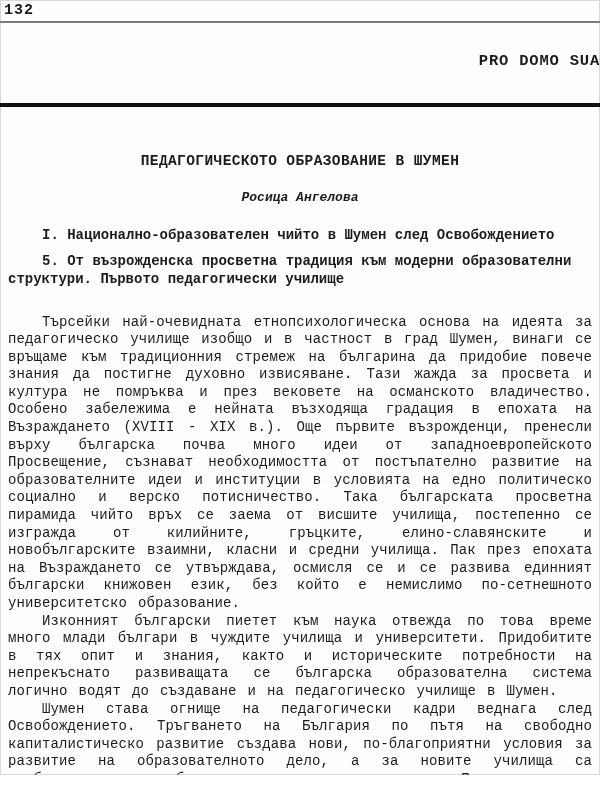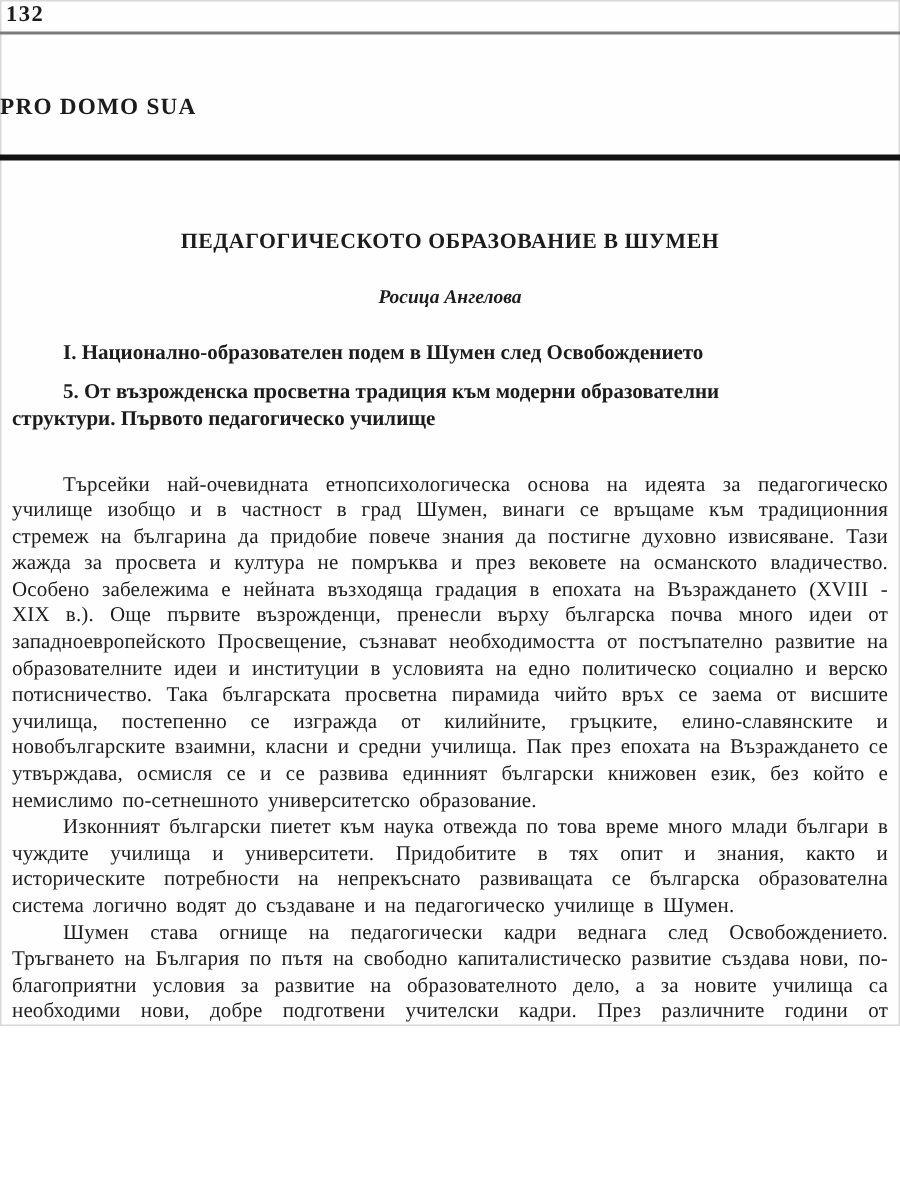--- a/index.html
+++ b/index.html
@@ -10,47 +10,48 @@
   body {
     width: 600px;
     height: 800px;
     overflow: hidden;
     font-family: "Liberation Serif", "DejaVu Serif", serif;
     color: #1c1c1c;
   }
   .page {
     position: relative;
     width: 600px;
-    height: 684px;
+    height: 775px;
     background: #fefefe;
     box-shadow: inset 0 0 0 1px #d8d8d8;
     overflow: hidden;
+    font-family: Liberation Mono, monospace;
   }
   .page-number {
     position: absolute;
     top: 2px;
     left: 4px;
     font-size: 15px;
     font-weight: bold;
     letter-spacing: 1px;
   }
   .rule-thin {
     position: absolute;
     top: 21px;
     left: 0;
     width: 600px;
     height: 2px;
     background: #7a7a7a;
   }
   .running-header {
     position: absolute;
-    top: 63px;
+    top: 52px;
     left: 0;
     width: 600px;
-    text-align: left;
+    text-align: right;
     font-weight: bold;
     font-size: 15.5px;
     letter-spacing: 0.8px;
   }
   .rule-thick {
     position: absolute;
     top: 103px;
     left: 0;
     width: 600px;
     height: 4px;
@@ -120,25 +121,25 @@
   <div class="rule-thick"></div>
 
   <div class="content">
 
     <h1 class="article-title">
       <div>ПЕДАГОГИЧЕСКОТО ОБРАЗОВАНИЕ В ШУМЕН</div>
     </h1>
 
     <div class="article-author">Росица Ангелова</div>
 
-    <div class="section-heading">I. Национално-образователен подем в Шумен след Освобождението</div>
+    <div class="section-heading">I. Национално-образователен чийто в Шумен след Освобождението</div>
 
     <div class="subsection-heading">
       <div class="line-1">5. От възрожденска просветна традиция към модерни образователни</div>
-      <div class="line-2">структури. Първото педагогическо училище</div>
+      <div class="line-2">структури. Първото педагогически училище</div>
     </div>
 
     <div class="body-text">
       <p>Търсейки най-очевидната етнопсихологическа основа на идеята за педагогическо училище изобщо и в частност в град Шумен, винаги се връщаме към традиционния стремеж на българина да придобие повече знания да постигне духовно извисяване. Тази жажда за просвета и култура не помръква и през вековете на османското владичество. Особено забележима е нейната възходяща градация в епохата на Възраждането (XVIII - XIX в.). Още първите възрожденци, пренесли върху българска почва много идеи от западноевропейското Просвещение, съзнават необходимостта от постъпателно развитие на образователните идеи и институции в условията на едно политическо социално и верско потисничество. Така българската просветна пирамида чийто връх се заема от висшите училища, постепенно се изгражда от килийните, гръцките, елино-славянските и новобългарските взаимни, класни и средни училища. Пак през епохата на Възраждането се утвърждава, осмисля се и се развива единният български книжовен език, без който е немислимо по-сетнешното университетско образование.</p>
       <p>Изконният български пиетет към наука отвежда по това време много млади българи в чуждите училища и университети. Придобитите в тях опит и знания, както и историческите потребности на непрекъснато развиващата се българска образователна система логично водят до създаване и на педагогическо училище в Шумен.</p>
       <p>Шумен става огнище на педагогически кадри веднага след Освобождението. Тръгването на България по пътя на свободно капиталистическо развитие създава нови, по-благоприятни условия за развитие на образователното дело, а за новите училища са необходими нови, добре подготвени учителски кадри. През различните години от Освобождението до днес в Шумен са откривани и си закривани няколко педагогически заведения. Те удовлетворяват нуждите от учителски кадри не само в местен, но и в национален мащаб. От всички краища на страната се стичат младежи, за да се подготвят за благородната</p>
     </div>
 
   </div>
 

